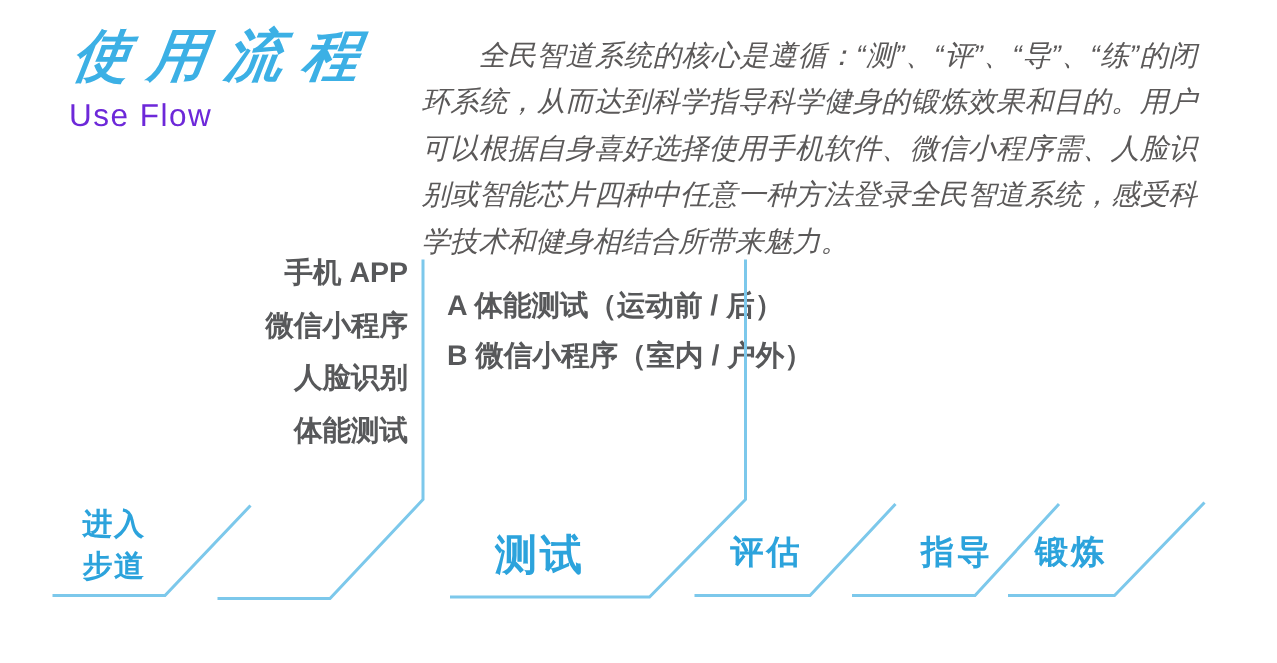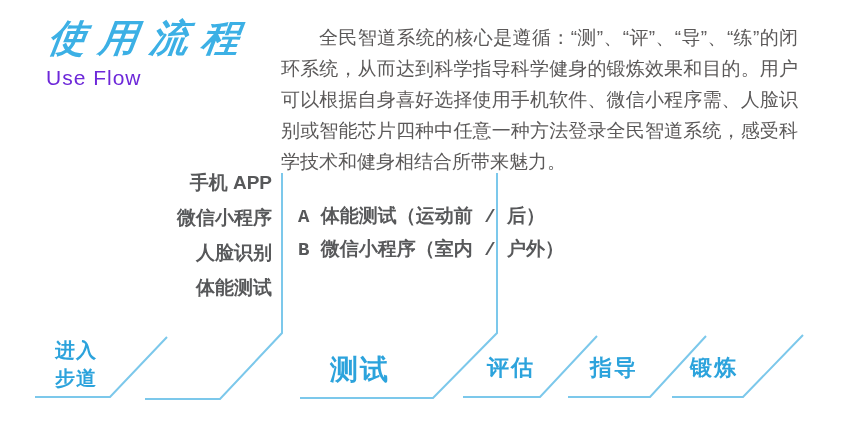--- a/index.html
+++ b/index.html
@@ -23,30 +23,31 @@
   .title-en {
     position:absolute; left:46px; top:66px;
     font-size:21px; font-weight:400;
     letter-spacing:1px; color:#6d28d9;
   }
   .intro {
     position:absolute; left:281px; top:22px; width:517px;
     font-size:19px; line-height:31px;
     color:#5B5959; text-align:justify; text-indent:2em;
     margin:0;
+    font-style:italic;
   }
   
   .login-list { position:absolute; left:177px; top:165px; }
   .login-list .item {
     height:35px; line-height:35px;
     font-size:19px; font-weight:600; color:#57585A;
     white-space:nowrap;
     text-align:right;
   }
-  .test-list { position:absolute; left:298px; top:201px;font-family:Liberation Mono, monospace; }
+  .test-list { position:absolute; left:298px; top:188px; }
   .test-list .item {
     height:33px; line-height:33px;
     font-size:19px; font-weight:600; color:#57585A;
     white-space:nowrap;
   }
   
   .flow-lines { position:absolute; left:0; top:0; width:851px; height:442px; }
   .flow-lines polyline {
     fill:none; stroke:#7CC8EB; stroke-width:2;
     stroke-linecap:butt; stroke-linejoin:miter;
@@ -55,21 +56,21 @@
   .flow-step {
     position:absolute;
     color:#2CA3DC; font-weight:800; white-space:nowrap;
   }
   .two-line { font-size:20px; line-height:28px; letter-spacing:1px; }
   .one-line { font-size:22px; letter-spacing:2px; }
   .step-1 { left:55px;  top:336px; }
   .step-2 { left:170px; top:339px; }
   .step-3 { left:330px; top:351px; font-size:28px; }
   .step-4 { left:487px; top:353px; }
-  .step-5 { left:590px; top:353px; }
+  .step-5 { left:614px; top:353px; }
   .step-6 { left:690px; top:353px; }
 </style>
 </head>
 <body>
 
 <div class="canvas">
 
   <div class="title-cn">使用流程</div>
   <div class="title-en">Use Flow</div>
   <p class="intro">全民智道系统的核心是遵循：“测”、“评”、“导”、“练”的闭环系统，从而达到科学指导科学健身的锻炼效果和目的。用户可以根据自身喜好选择使用手机软件、微信小程序需、人脸识别或智能芯片四种中任意一种方法登录全民智道系统，感受科学技术和健身相结合所带来魅力。</p>

